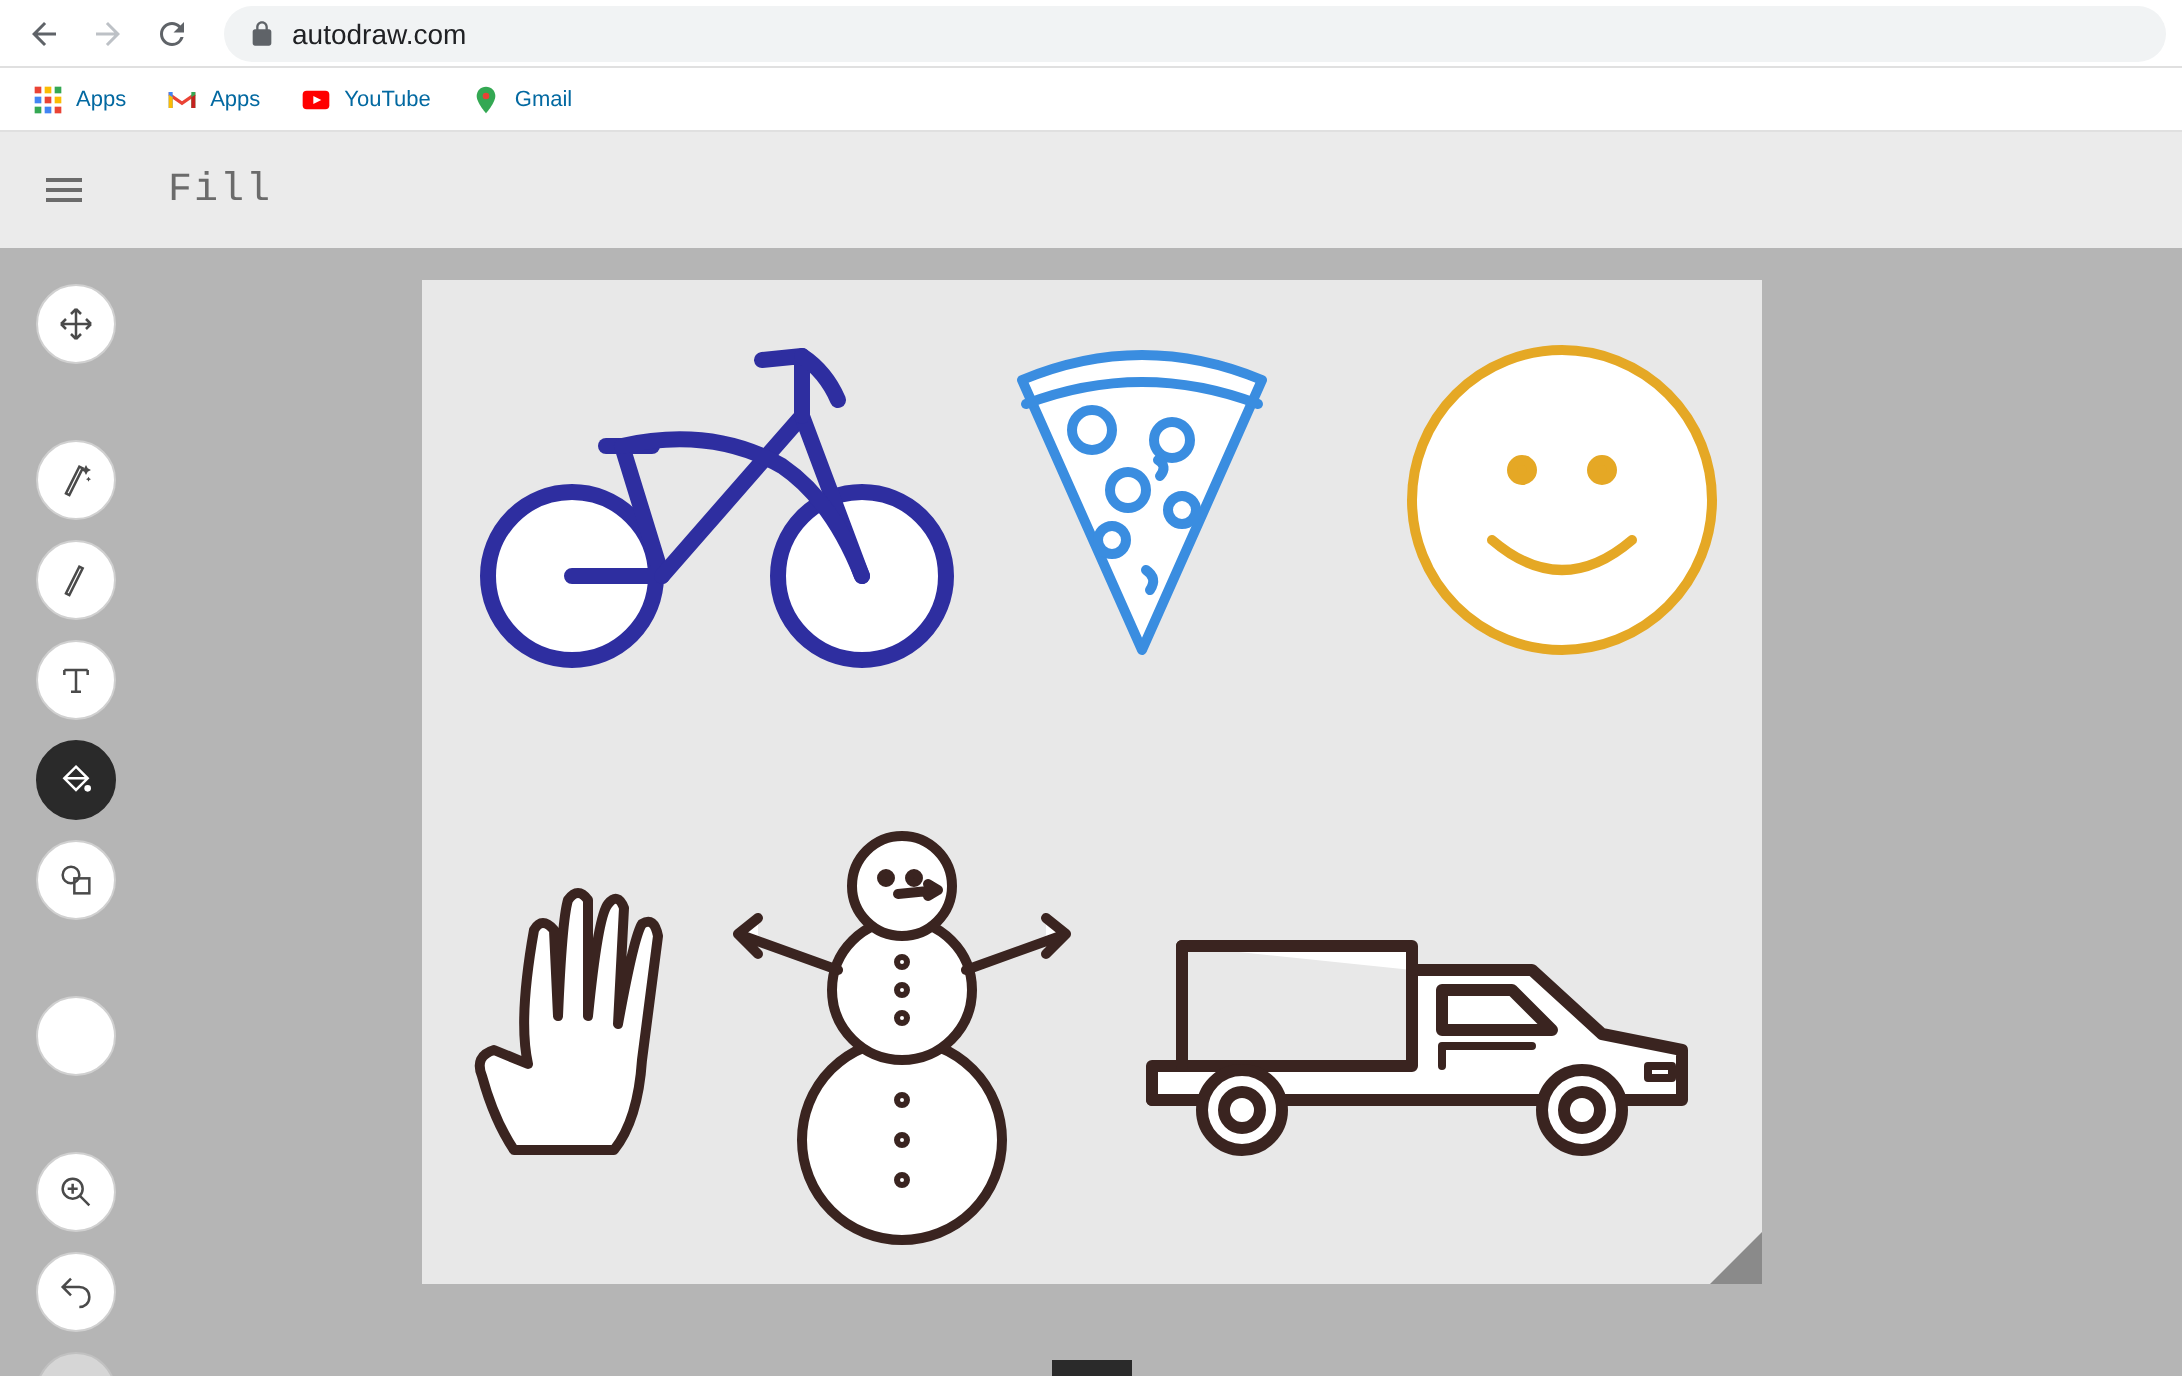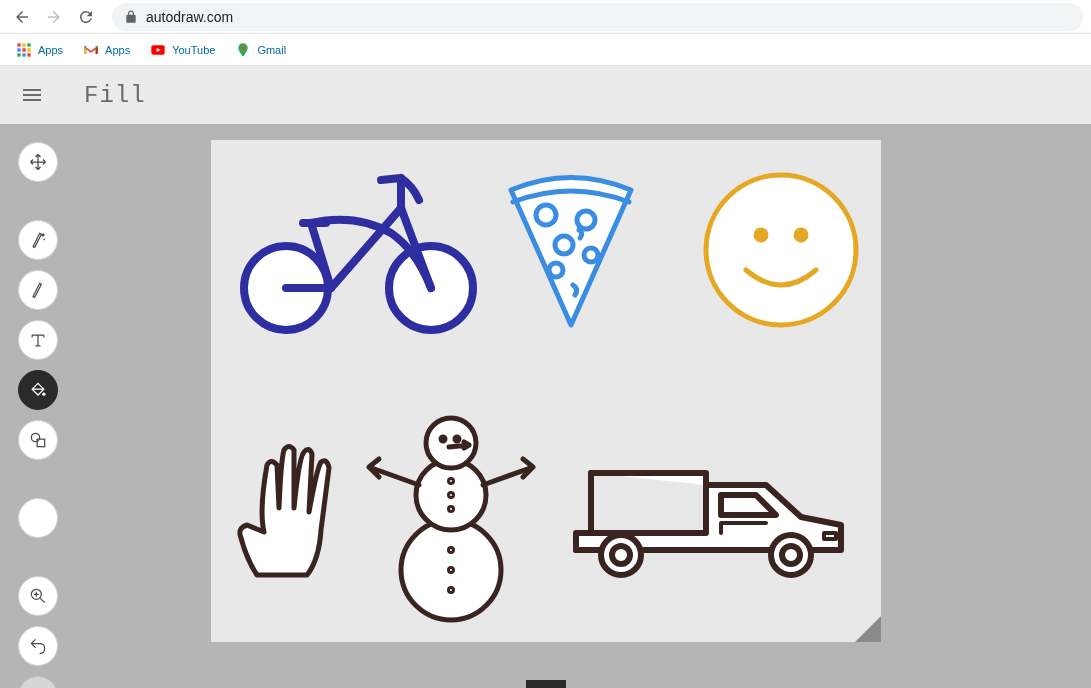--- a/index.html
+++ b/index.html
@@ -12,21 +12,21 @@
   .address-bar { flex: 1; height: 28px; background: #f1f3f4; border-radius: 14px; display: flex; align-items: center; padding: 0 12px; margin-left: 8px; color: #202124; font-size: 14px; gap: 8px; }
   .lock-icon { width: 14px; height: 14px; }
   
   .bookmarks-bar { height: 32px; background: #ffffff; display: flex; align-items: center; padding: 0 8px; gap: 4px; border-bottom: 1px solid #e0e0e0; }
   .bookmark-item { display: flex; align-items: center; gap: 6px; padding: 4px 8px; font-size: 11px; color: #0369a1; cursor: pointer; border-radius: 4px; }
   .bm-icon { width: 16px; height: 16px; display: flex; align-items: center; justify-content: center; }
   
   
   .app-header { height: 58px; background: #ebebeb; display: flex; align-items: center; padding: 0 20px; gap: 40px; }
   .hamburger { width: 24px; height: 24px; cursor: pointer; color: #6b6b6b; }
-  .tool-label { font-family: 'Courier New', monospace; font-size: 24px; color: #6b6b6b; letter-spacing: 1px; text-align: center; }
+  .tool-label { font-family: 'Courier New', monospace; font-size: 20px; color: #6b6b6b; letter-spacing: 1px; text-align: center; }
   
   
   .workspace { position: relative; height: 564px; background: #b5b5b5; display: flex; }
   
   
   .toolbar { position: absolute; left: 18px; top: 18px; display: flex; flex-direction: column; gap: 10px; z-index: 10; }
   .tool-btn { width: 40px; height: 40px; border-radius: 50%; background: #ffffff; border: 1px solid #d0d0d0; display: flex; align-items: center; justify-content: center; cursor: pointer; color: #4a4a4a; }
   .tool-btn.active { background: #2a2a2a; color: #ffffff; border-color: #2a2a2a; }
   .tool-btn.color-swatch { background: #ffffff; border: 1px solid #d0d0d0; }
   .tool-spacer { height: 18px; }

